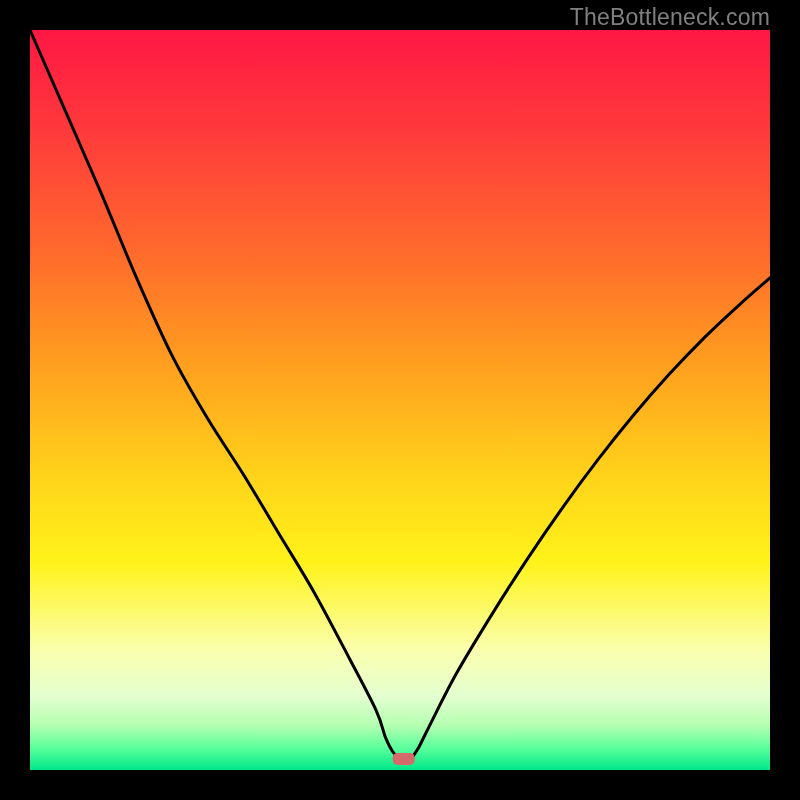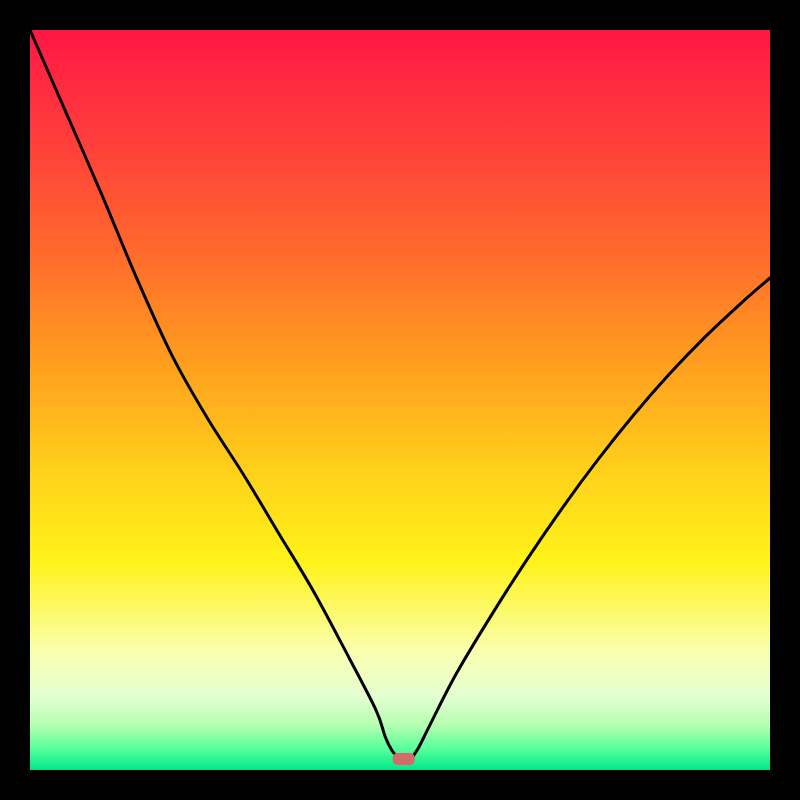--- a/index.html
+++ b/index.html
@@ -34,20 +34,21 @@
     letter-spacing: 0.2px;
   }
   svg {
     display: block;
   }
 </style>
 </head>
 <body>
 
 <div class="frame">
+  <div class="watermark">TheBottleneck.com</div>
 
   <div class="plot-area">
     <svg id="chart-svg" width="740" height="740" viewBox="0 0 740 740">
       <defs>
         <linearGradient id="bg-grad" x1="0" y1="0" x2="0" y2="1">
             <stop offset="0.0%" stop-color="#ff1744"></stop>
             <stop offset="14.0%" stop-color="#ff3b3b"></stop>
             <stop offset="30.0%" stop-color="#ff6a2c"></stop>
             <stop offset="45.0%" stop-color="#ff9e1f"></stop>
             <stop offset="60.0%" stop-color="#ffd21a"></stop>

